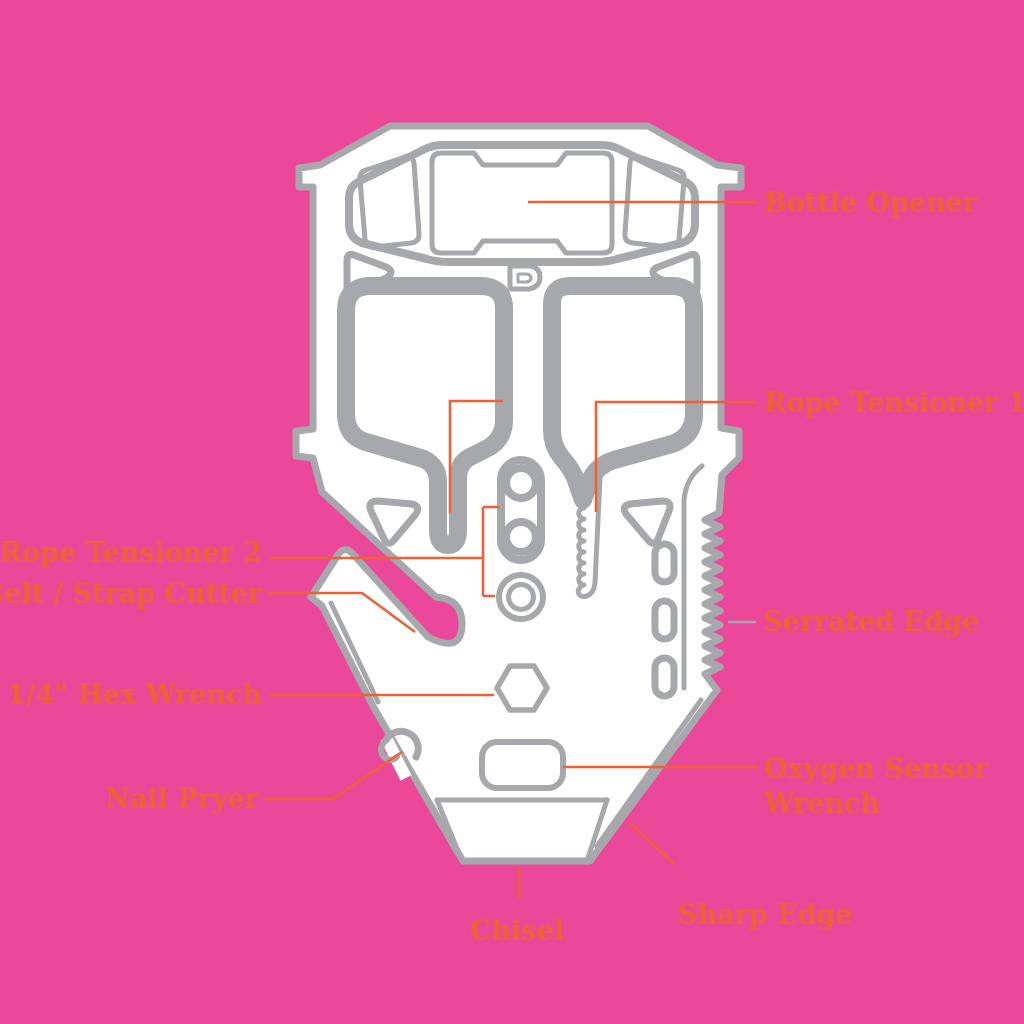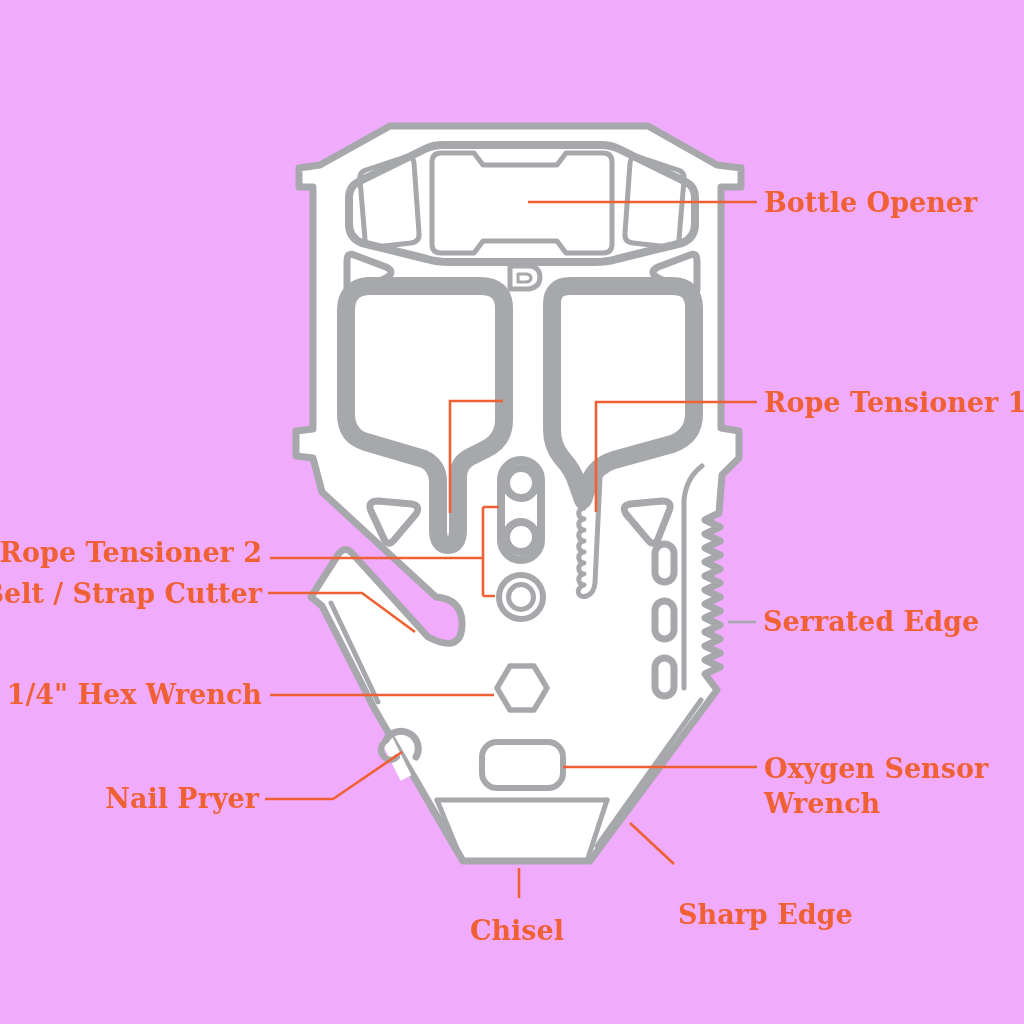--- a/index.html
+++ b/index.html
@@ -1,16 +1,16 @@
 <!DOCTYPE html>
 <html><head>
 <meta charset="utf-8">
 <style>
   html,body{margin:0;padding:0;background:#ffffff;}
-  .stage{position:relative;width:1024px;height:1024px;background:#f0abfc;overflow:hidden;
+  .stage{position:relative;width:1024px;height:1024px;background:#ec4899;overflow:hidden;
          font-family:"DejaVu Serif", serif;}
   svg{position:absolute;left:0;top:0;}
   .tool{stroke:#A6A8AB;fill:none;stroke-linejoin:round;stroke-linecap:round;}
   .toolfill{fill:#ffffff;}
   .lbl{font-family:"DejaVu Serif", serif;font-weight:bold;font-size:27px;fill:#EF6134;}
   .leader{stroke:#EF6134;stroke-width:2.6;fill:none;stroke-linecap:butt;}
   .leader-gray{stroke:#A6A8AB;stroke-width:2.6;fill:none;}
 </style>
 </head>
 <body>

